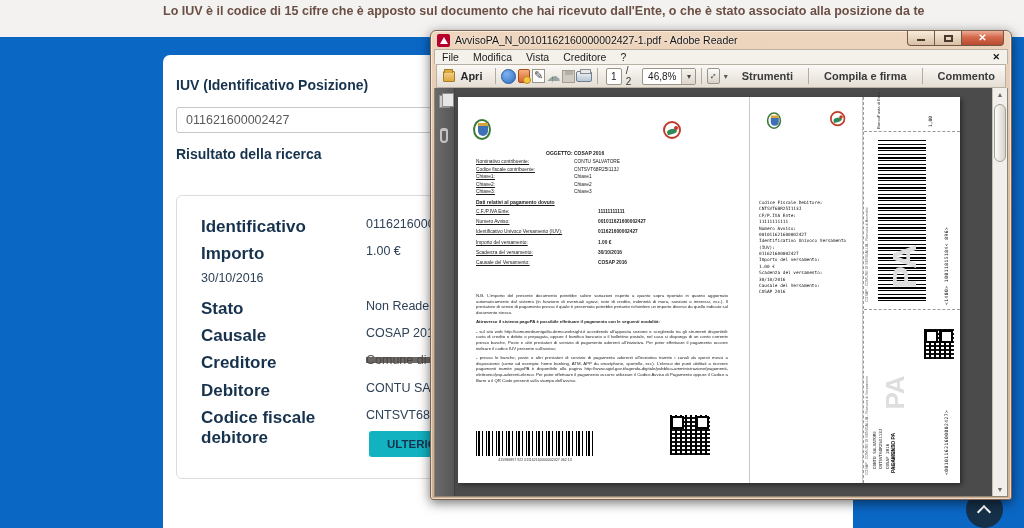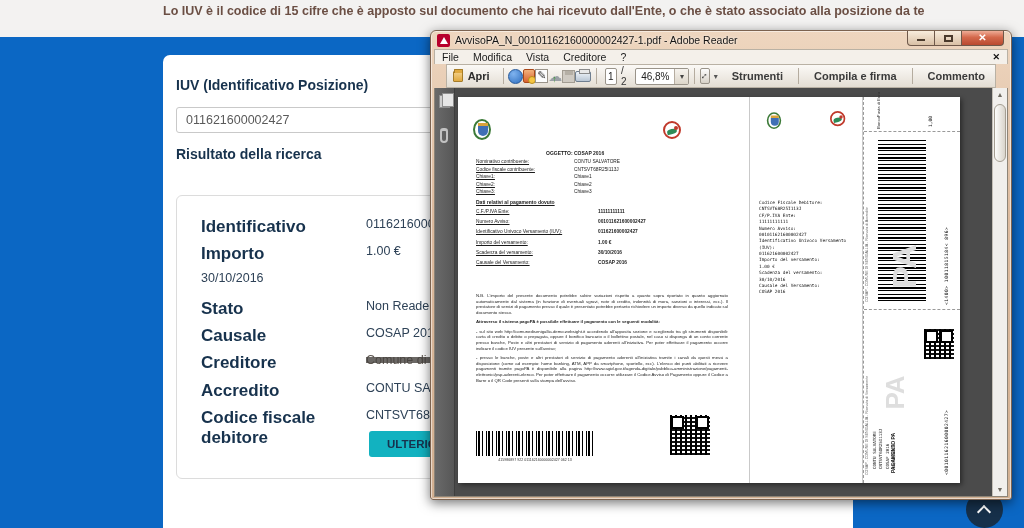--- a/index.html
+++ b/index.html
@@ -51,21 +51,21 @@
   .wbtn.max { width:27px; border-left:none; background:linear-gradient(#f8ecdc,#d9c0a5); }
   .wbtn.close { width:42px; border-left:none; border-radius:0 0 4px 0; background:linear-gradient(#efac96,#d4694c 45%,#b94a30); }
   .glyph-min { width:8px; height:2px; background:#4a3a2c; margin-top:4px; }
   .glyph-max { width:9px; height:7px; border:2px solid #4a3a2c; }
   .glyph-close { font-size:10px; font-weight:bold; color:#fff; line-height:1; }
 
   .menubar { height:15px; margin:0 3px; background:#f4f0ea; border:1px solid #b9b1a4; border-bottom:none; display:flex; align-items:center; }
   .menu-item { font-size:10.5px; color:#1c1c1c; padding:0 7px; }
   .menu-close { margin-left:auto; padding-right:7px; font-size:9px; font-weight:bold; color:#111; }
 
-  .toolbar { height:24px; margin:0 15px; background:linear-gradient(#fbf9f6,#e4ded4); border:1px solid #b9b1a4; border-bottom:1px solid #9a9democratic28a; display:flex; align-items:center; }
+  .toolbar { height:24px; margin:0 5px; background:linear-gradient(#fbf9f6,#e4ded4); border:1px solid #b9b1a4; border-bottom:1px solid #9a9democratic28a; display:flex; align-items:center; }
   .tsep { width:1px; height:16px; background:#b5ac9f; margin:0 5px; }
   .tool { display:flex; align-items:center; justify-content:center; width:20px; height:18px; position:relative; }
   .folder-icon { width:16px; height:11px; background:linear-gradient(#f3d08a,#e0a93f); border:1px solid #a67c28; border-radius:1px; position:relative; margin-left:6px; }
   .folder-icon::before { content:""; position:absolute; left:0; top:-3px; width:7px; height:3px; background:#e0a93f; border:1px solid #a67c28; border-bottom:none; border-radius:1px 1px 0 0; }
   .apri-label { font-size:11px; font-weight:bold; color:#2b2b2b; padding:0 8px 0 5px; }
   .circ-icon { width:15px; height:15px; border-radius:50%; background:radial-gradient(circle at 35% 30%,#7fb3ef,#2f6fc0); border:1px solid #25589a; color:#fff; font-size:9px; line-height:13px; text-align:center; }
   .conv-icon { width:12px; height:14px; background:linear-gradient(#f2b27c,#d9622f); border:1px solid #a84718; border-radius:2px; position:relative; }
   .conv-icon::after { content:""; position:absolute; right:-2px; bottom:-2px; width:6px; height:6px; background:#f5c542; border-radius:50%; border:1px solid #b78c1d; }
   .pen-icon { width:13px; height:14px; background:#fdfdfd; border:1px solid #9a948a; position:relative; }
   .pen-icon span { position:absolute; left:1px; top:-1px; font-size:11px; color:#444; }
@@ -195,21 +195,21 @@
         </div>
       <div class="rrow" style="top:130px">
           <div class="rlabel">Causale</div>
           <div class="rvalue">COSAP 2016</div>
         </div>
       <div class="rrow" style="top:157px">
           <div class="rlabel">Creditore</div>
           <div class="rvalue scribbled">Comune di Senigallia</div>
         </div>
       <div class="rrow" style="top:185px">
-          <div class="rlabel">Accredito</div>
+          <div class="rlabel">Debitore</div>
           <div class="rvalue">CONTU SALVATORE</div>
         </div>
       <div class="rrow" style="top:212px">
           <div class="rlabel">Codice fiscale debitore</div>
           <div class="rvalue">CNTSVT68R25I113J</div>
         </div>
       <button class="details-btn">ULTERIORI</button>
     </div>
   </div>
 

